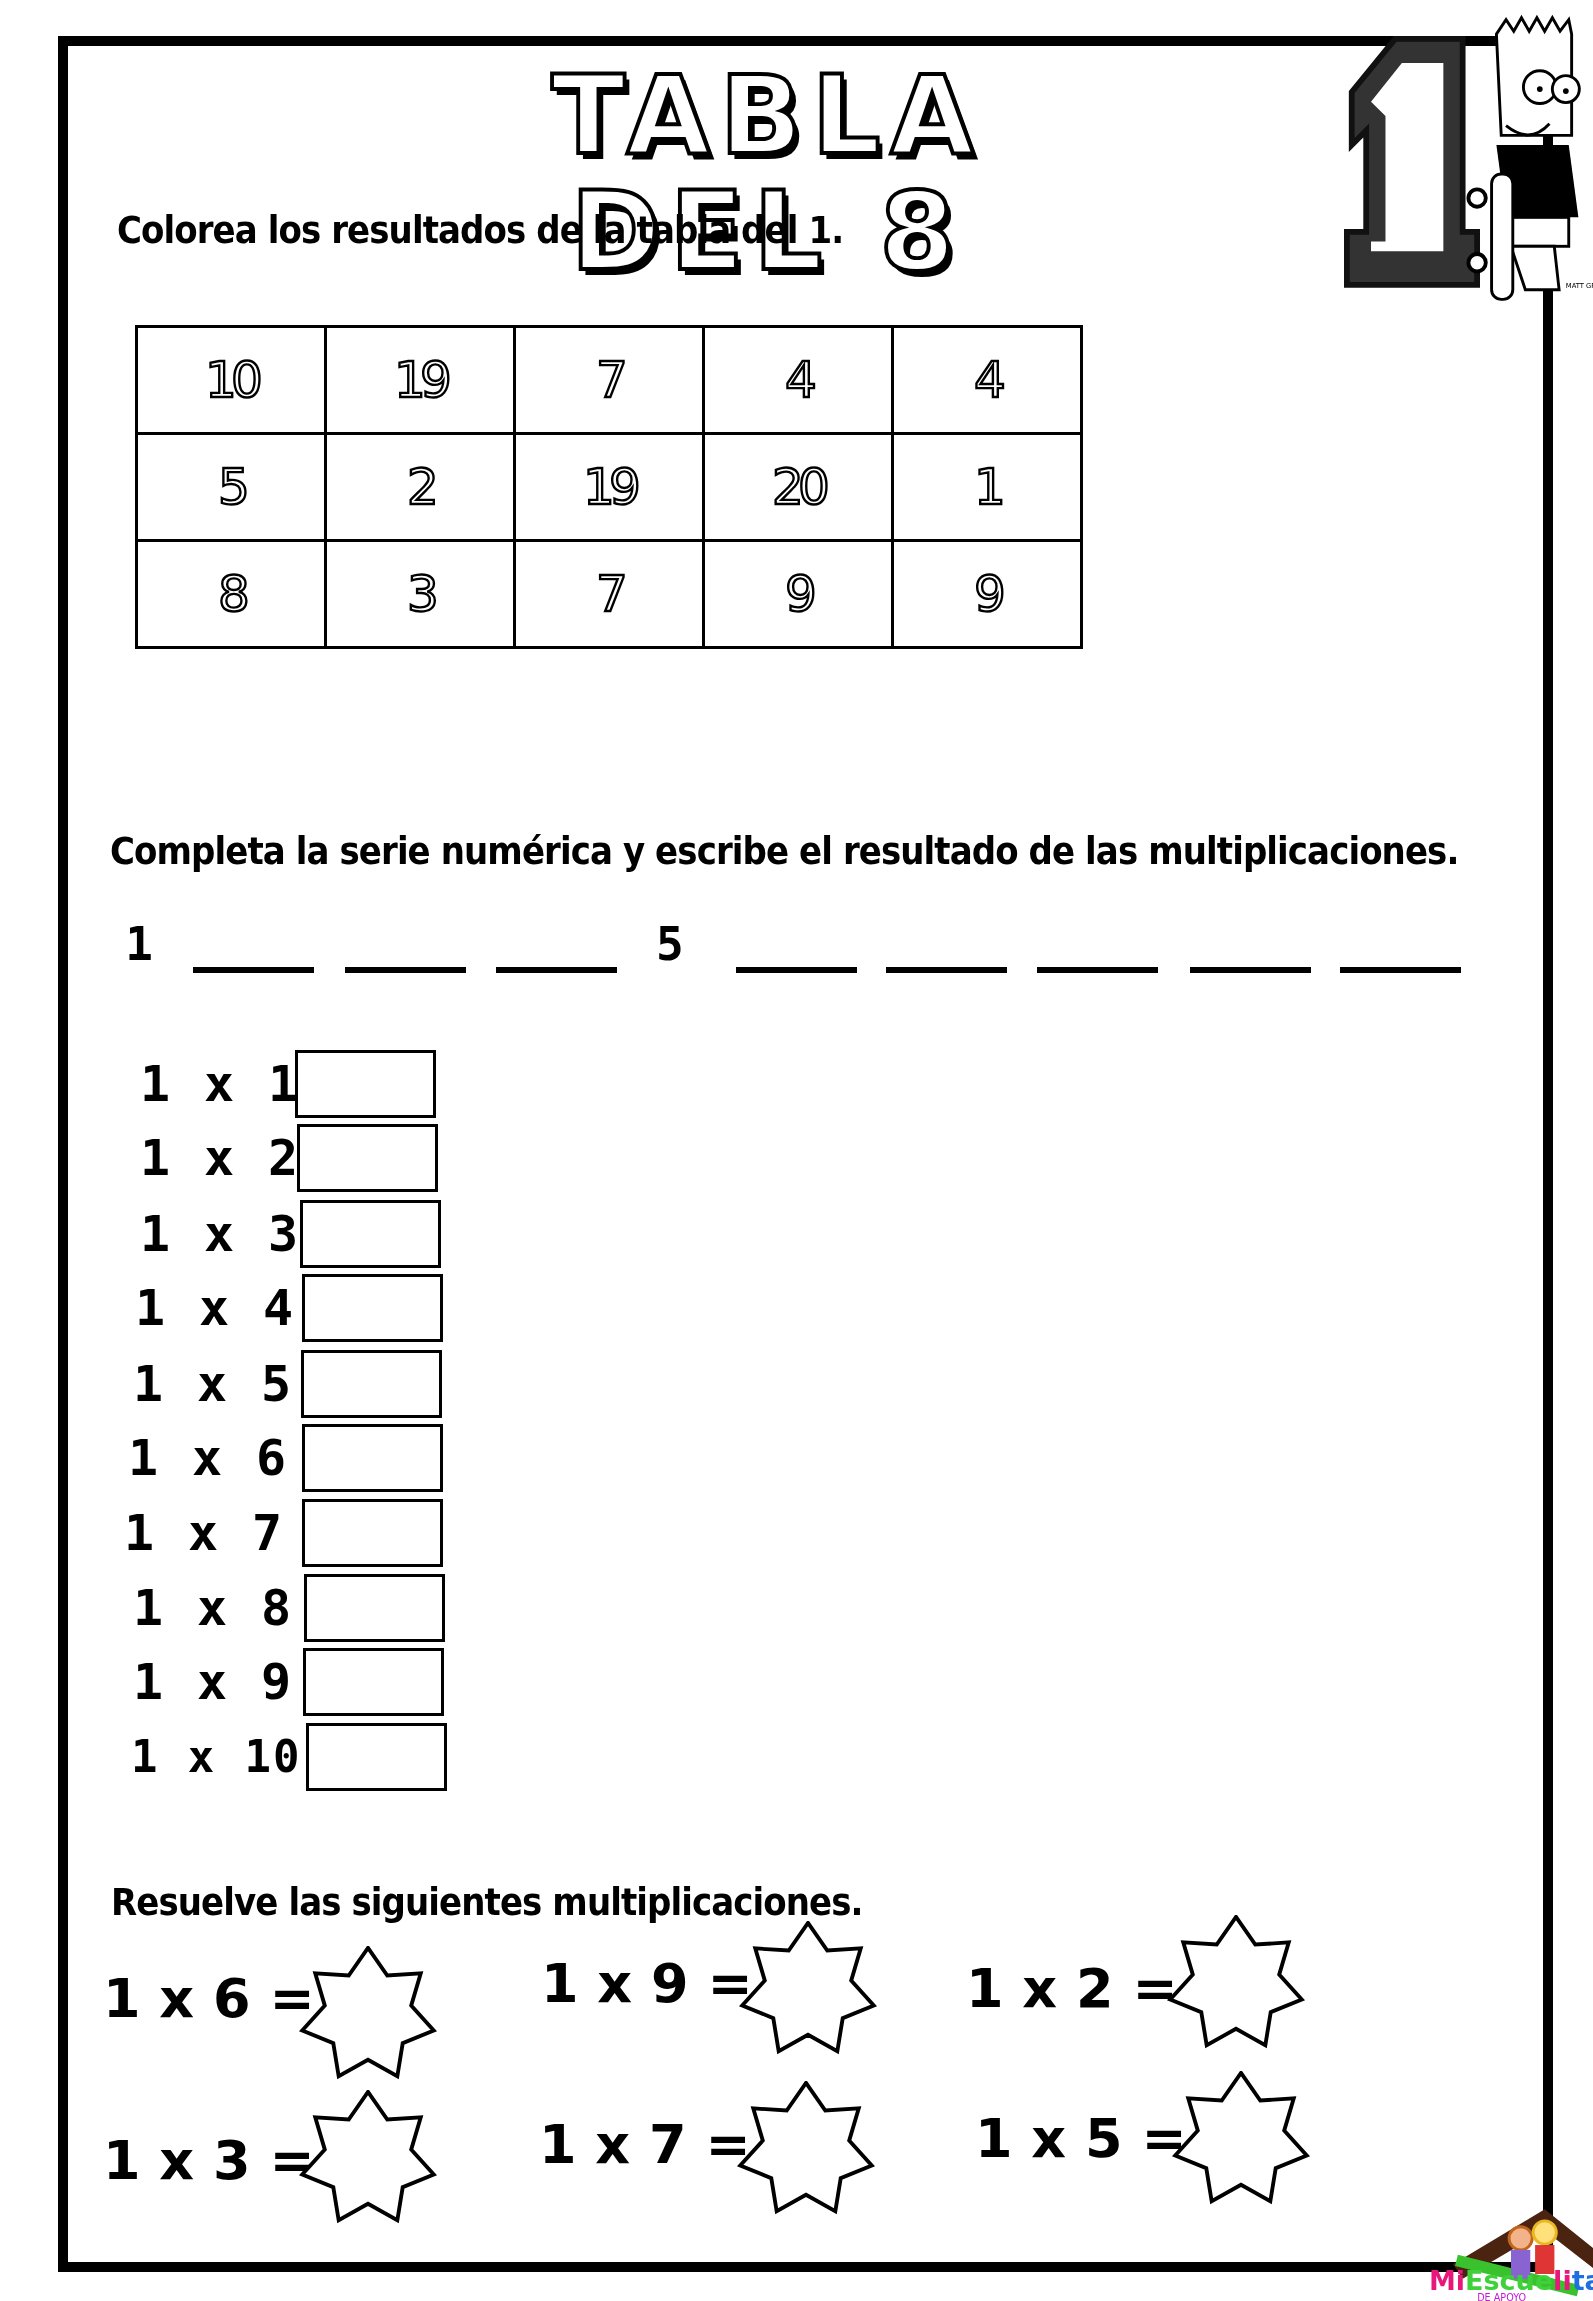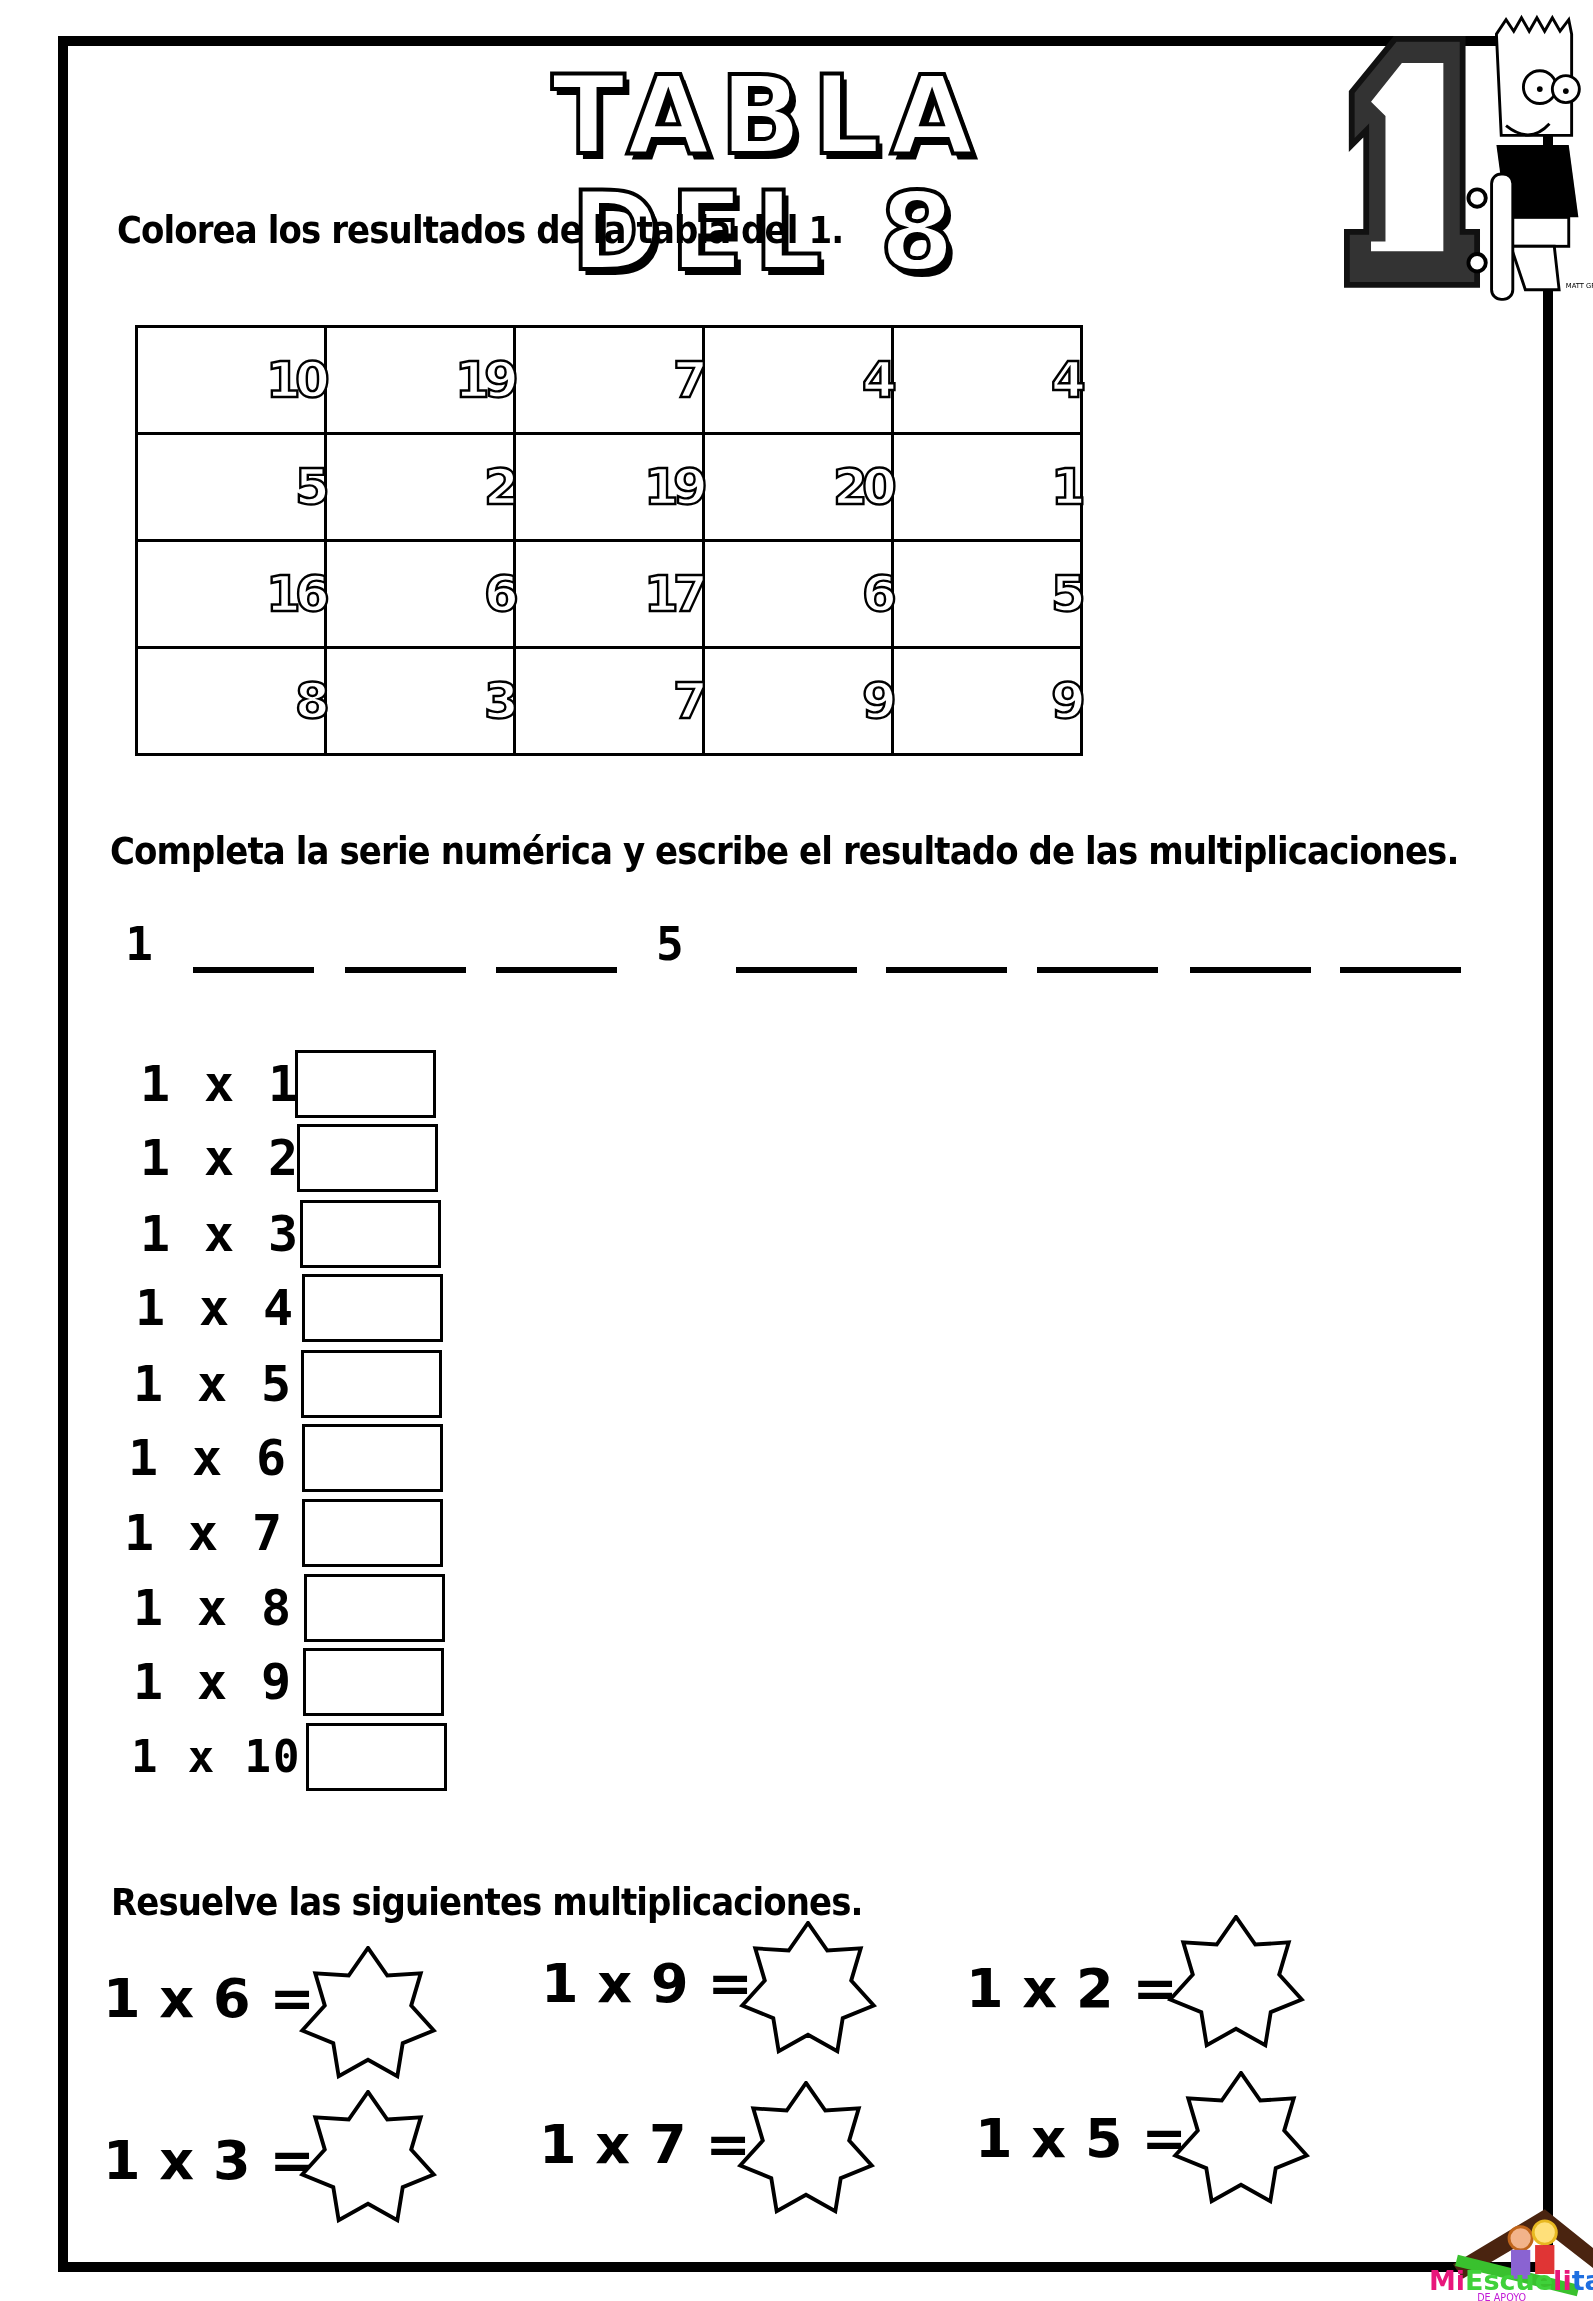--- a/index.html
+++ b/index.html
@@ -3,22 +3,22 @@
 <meta charset="utf-8">
 <style>
   html, body { margin:0; padding:0; background:#ffffff; }
   body { width:1593px; height:2302px; position:relative; overflow:hidden; font-family:"Liberation Sans", sans-serif; color:#000; }
   .frame { position:absolute; left:58px; top:36px; width:1475px; height:2216px; border:10.6px solid #000; box-sizing:content-box; }
   .title { position:absolute; left:415px; top:58px; width:705px; height:116px; text-align:center;
     font-family:"DejaVu Sans", sans-serif; font-weight:bold; font-size:108px; line-height:116px; letter-spacing:9.7px;
     color:#fff; -webkit-text-stroke:3.9px #000; text-shadow:4.8px 5.8px 0 #000; }
   .instr { position:absolute; font-family:"DejaVu Sans", sans-serif; font-size:37px; line-height:44px; letter-spacing:-1px; font-weight:bold; transform:scaleX(0.92); transform-origin:left center; white-space:nowrap; }
   .grid { position:absolute; left:135px; top:325px; border-collapse:collapse; }
-  .grid td { width:186px; height:104px; border:3.9px solid #000; text-align:right; vertical-align:middle; padding:0;
-    font-family:"DejaVu Sans", sans-serif; font-weight:bold; font-size:50px; color:#fff; -webkit-text-stroke:2.4px #000; letter-spacing:-5.8px; }
+  .grid td { width:186px; height:104px; border:3.9px solid #000; text-align:center; vertical-align:middle; padding:0;
+    font-family:"DejaVu Sans", sans-serif; font-weight:normal; font-size:50px; color:#fff; -webkit-text-stroke:2.4px #000; letter-spacing:-5.8px; }
   .series { position:absolute; top:917px; left:135px; width:1352px; height:58px; }
   .series .num { position:absolute; top:0; font-family:"DejaVu Sans Mono", monospace; font-weight:bold; font-size:46px; line-height:54px; }
   .series .blank { position:absolute; top:50px; width:121px; height:5.8px; background:#000; }
   .mult-row { position:absolute; height:68px; }
   .mult-row .expr { position:absolute; top:5.8px; font-family:"DejaVu Sans Mono", monospace; font-weight:bold; font-size:50px; line-height:56px; white-space:nowrap; letter-spacing:1.9px; }
   .mult-row .box { position:absolute; top:0; width:135px; height:62px; border:3.9px solid #000; background:#fff; }
   .star-item { position:absolute; height:164px; }
   .star-item .expr { position:absolute; font-family:"DejaVu Sans", sans-serif; font-weight:bold; font-size:54px; line-height:58px; white-space:nowrap; }
   .star-item svg { position:absolute; }
   .mascot { position:absolute; left:1313px; top:9.7px; width:280px; height:299px; }
@@ -61,27 +61,20 @@
         <td>7</td>
         <td>4</td>
         <td>4</td>
       </tr>
       <tr>
         <td>5</td>
         <td>2</td>
         <td>19</td>
         <td>20</td>
         <td>1</td>
-      </tr>
-      <tr>
-        <td>16</td>
-        <td>6</td>
-        <td>17</td>
-        <td>6</td>
-        <td>5</td>
       </tr>
       <tr>
         <td>8</td>
         <td>3</td>
         <td>7</td>
         <td>9</td>
         <td>9</td>
       </tr>
     </tbody>
 </table>

